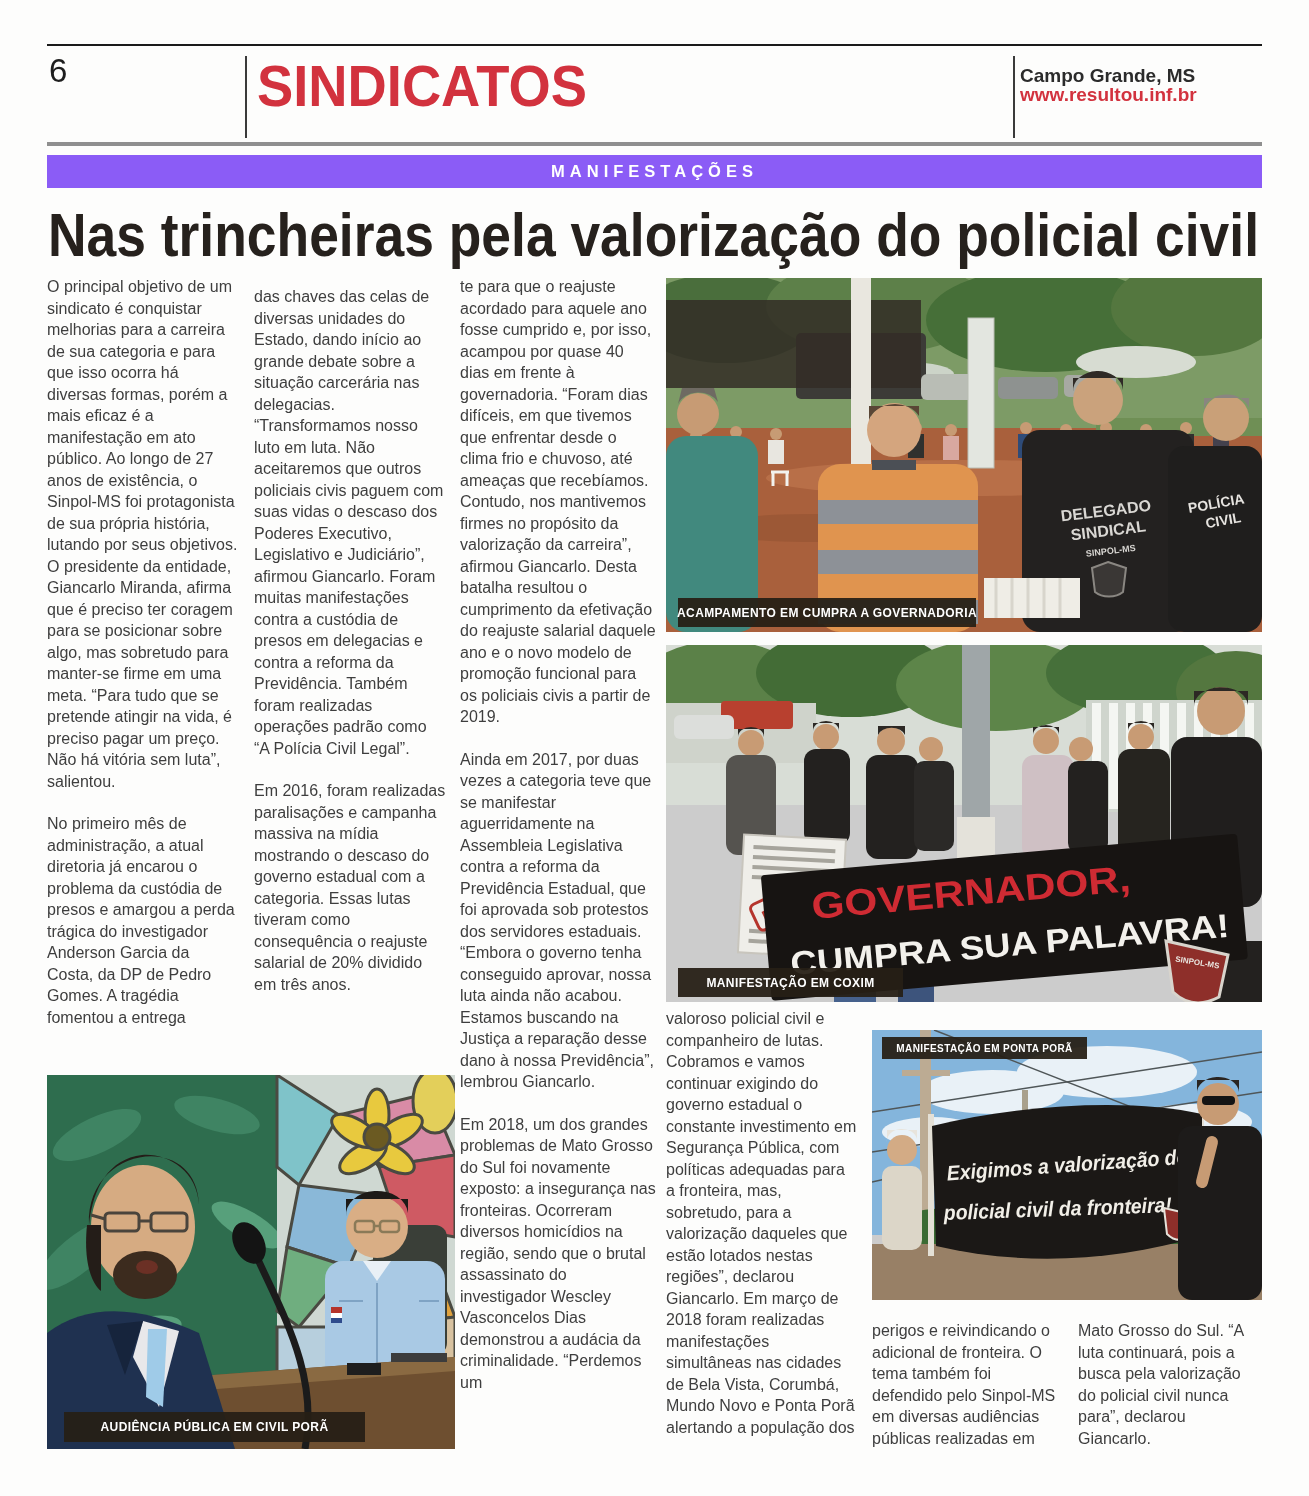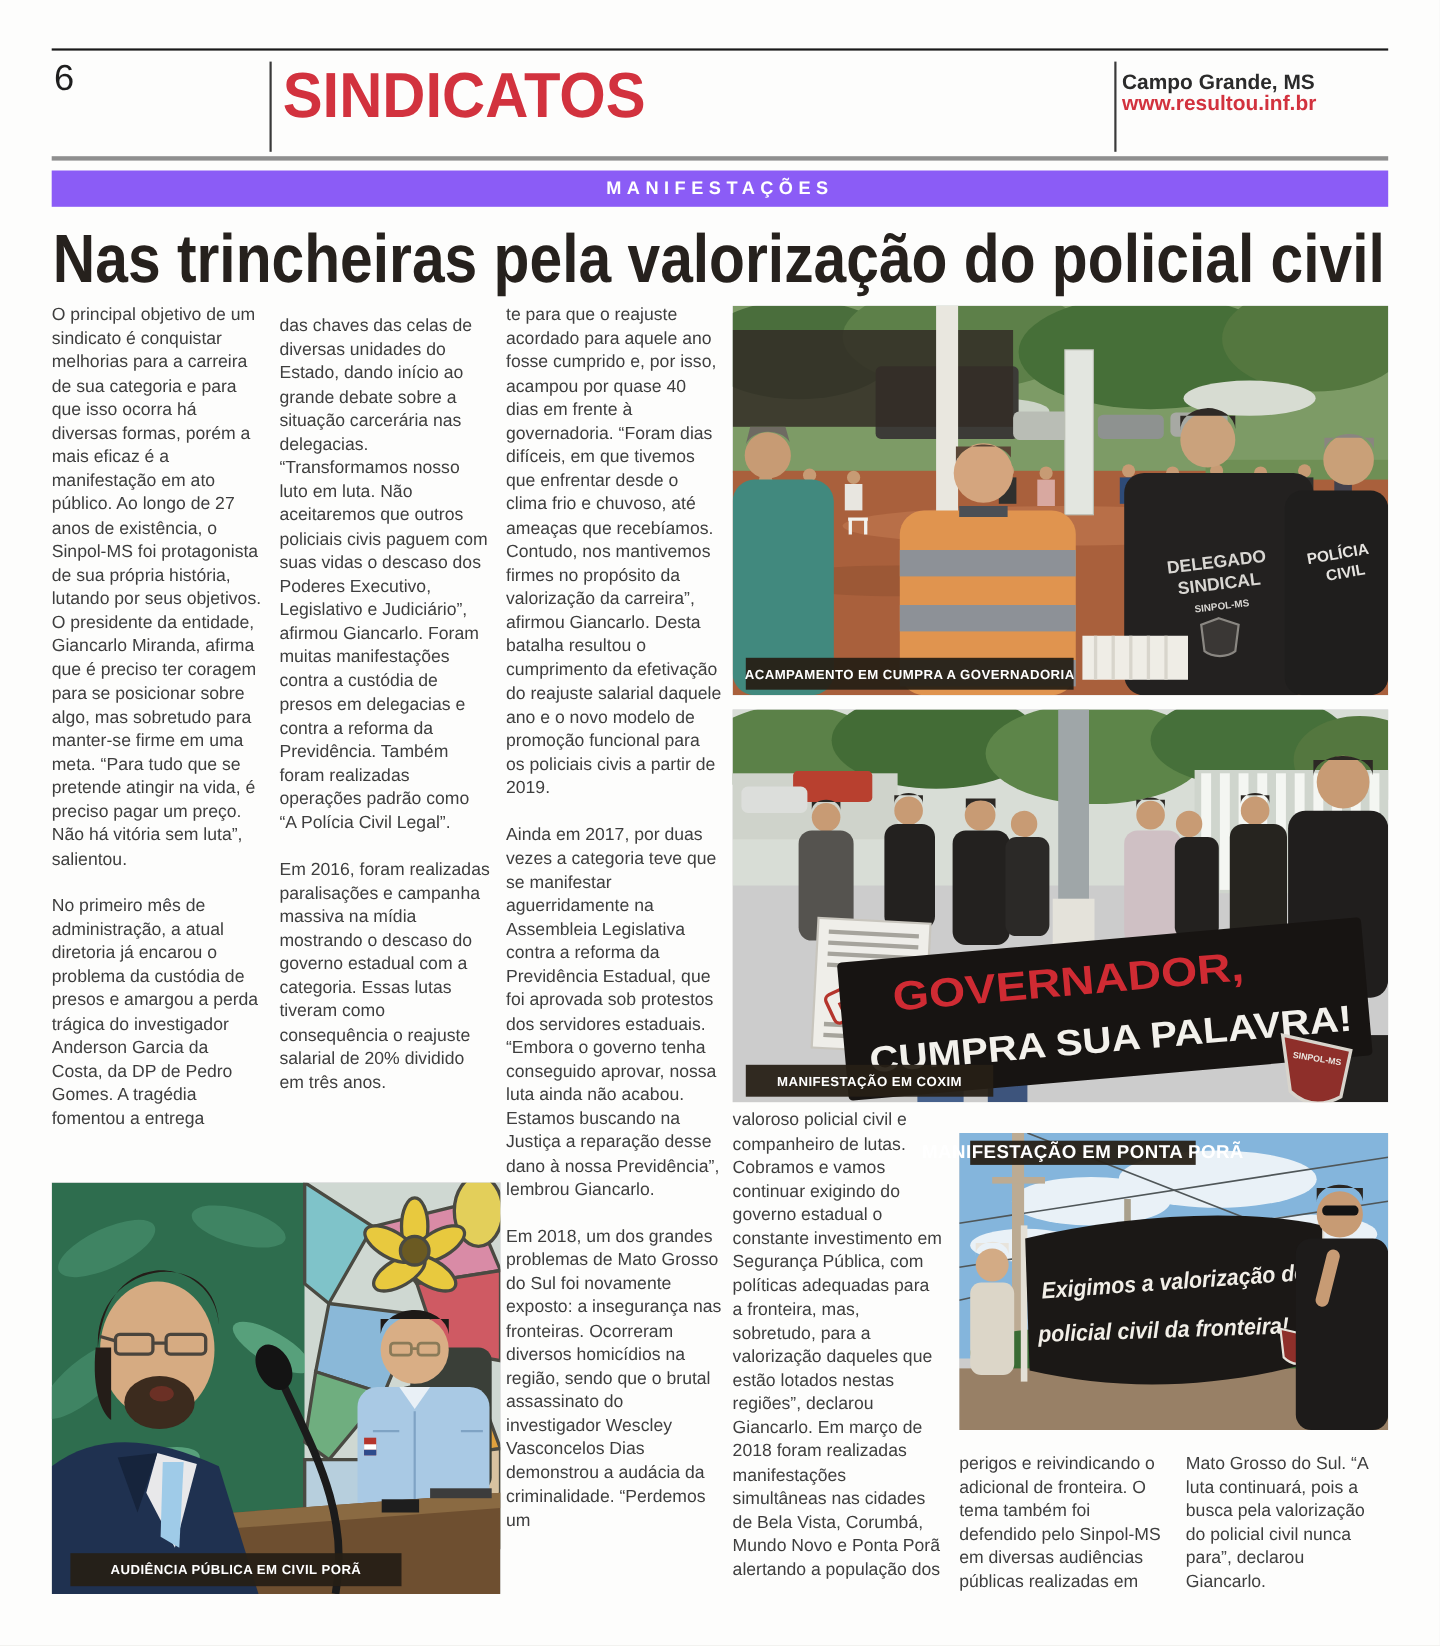--- a/index.html
+++ b/index.html
@@ -16,21 +16,21 @@
   .kicker{background:#8b5cf6;color:#ffffff;display:flex;align-items:center;justify-content:center;
           font-weight:bold;font-size:16.5px;letter-spacing:5px;}
   .col{position:absolute;width:192px;font-size:16px;line-height:21.5px;color:#3e3e3e;overflow:hidden;
        text-align:left;}
   .col p{margin:0 0 21px 0;}
   .photo{position:absolute;overflow:hidden;background:#ccc;}
   .photo svg{display:block;}
   .cap{position:absolute;background:rgba(38,31,21,0.94);color:#fff;font-weight:bold;
        display:flex;align-items:center;justify-content:center;font-size:12px;letter-spacing:0.4px;
        white-space:nowrap;}
-  .cap.small{font-size:17px;}
+  .cap.small{font-size:10px;}
   svg text{font-family:"Liberation Sans",sans-serif;}
 </style>
 </head>
 <body>
 
 <div id="page">
 
   <div class="abs rule" style="left:47px;top:44px;width:1215px;height:2px;"></div>
   <div class="abs pageno" style="left:49px;top:52px;">6</div>
   <div class="abs vdiv" style="left:245px;top:56px;height:82px;"></div>

